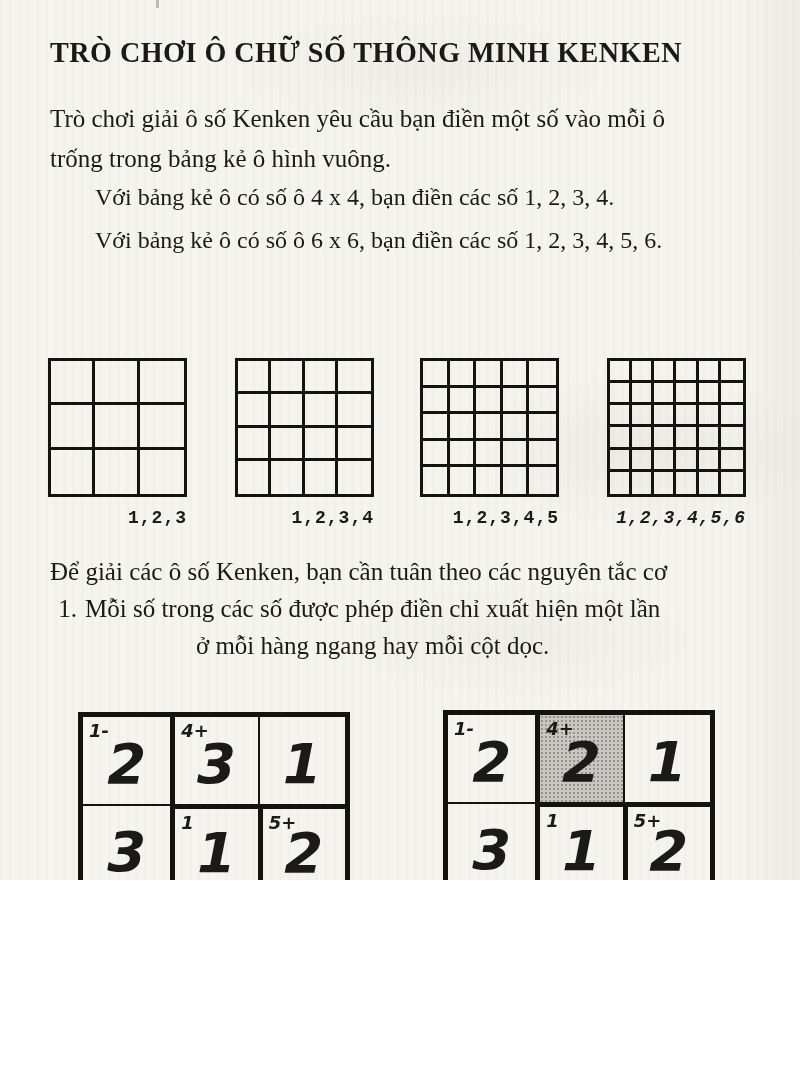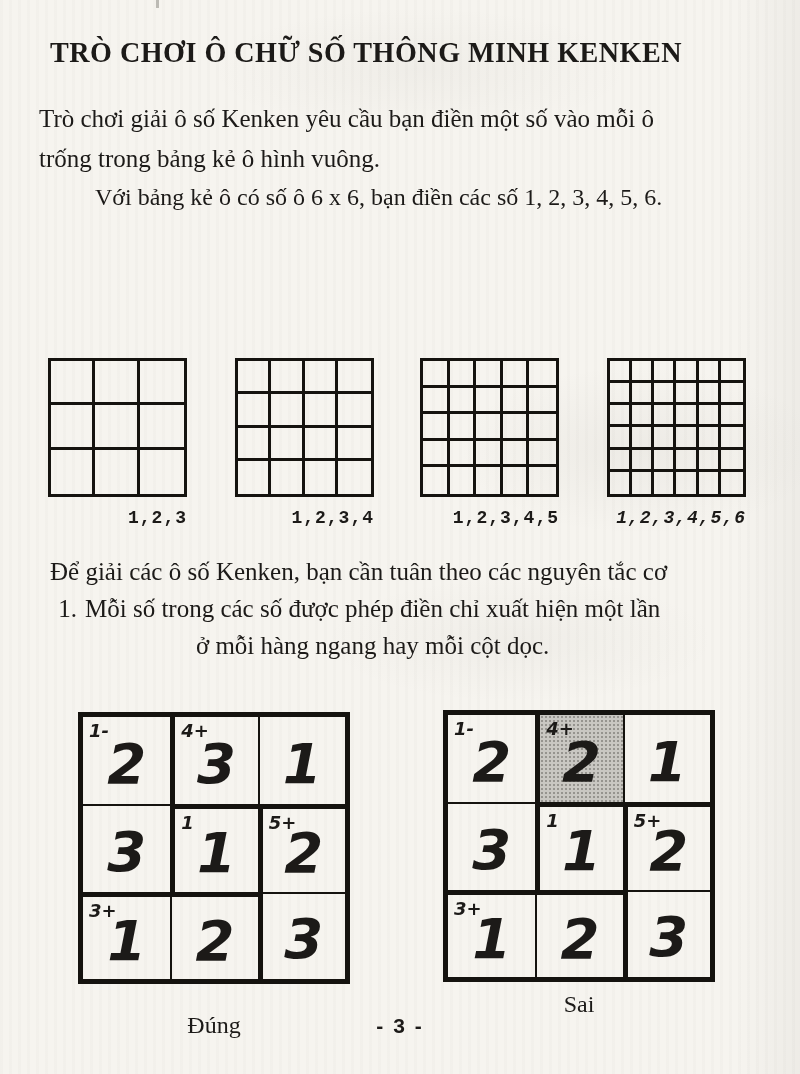--- a/index.html
+++ b/index.html
@@ -1,39 +1,39 @@
 <!DOCTYPE html>
 <html><head>
 <meta charset="utf-8">
 <style>
   html,body{margin:0;padding:0;}
   .page{
     position:relative;
-    width:800px;height:1074px;
+    width:800px;height:880px;
     overflow:hidden;
     background-color:#f6f4ef;
     background-image:
       linear-gradient(90deg, rgba(0,0,0,0.00) 0 92%, rgba(0,0,0,0.035) 100%),
       repeating-linear-gradient(90deg, rgba(90,85,75,0.025) 0 3px, rgba(0,0,0,0) 3px 9px),
       radial-gradient(260px 120px at 640px 450px, rgba(120,115,105,0.07), rgba(0,0,0,0) 70%),
       radial-gradient(300px 90px at 420px 70px, rgba(120,115,105,0.05), rgba(0,0,0,0) 70%),
       radial-gradient(280px 90px at 520px 640px, rgba(120,115,105,0.05), rgba(0,0,0,0) 70%);
     color:#1c1a18;
     font-family:"Liberation Serif","DejaVu Serif",serif;
   }
   .speck{position:absolute;left:156px;top:0;width:3px;height:8px;background:#8d8a84;opacity:.55;}
 
   .title{
     position:absolute;left:50px;top:36px;margin:0;
     font-size:29px;font-weight:bold;letter-spacing:.5px;
     transform:scaleX(.97);transform-origin:left;
     white-space:nowrap;
   }
 
-  .intro{position:absolute;left:39px;top:99px;font-size:25px;line-height:40px;white-space:nowrap;}
+  .intro{position:absolute;left:50px;top:99px;font-size:25px;line-height:40px;white-space:nowrap;}
   .size-rules{position:absolute;left:95px;top:176px;font-size:24px;line-height:43px;white-space:nowrap;}
 
   .ex-wrap{position:absolute;top:358px;text-align:right;}
   .ex-wrap.g0{left:48px;}
   .ex-wrap.g1{left:235px;}
   .ex-wrap.g2{left:420px;}
   .ex-wrap.g3{left:607px;font-style:italic;}
   .ex-grid{
     width:139px;height:139px;box-sizing:border-box;
     border:3px solid #15130f;background:transparent;
@@ -96,20 +96,21 @@
   <div class="speck"></div>
 
   <h1 class="title">TRÒ CHƠI Ô CHỮ SỐ THÔNG MINH KENKEN</h1>
 
   <div class="intro" id="intro">
       <div>Trò chơi giải ô số Kenken yêu cầu bạn điền một số vào mỗi ô</div>
       <div>trống trong bảng kẻ ô hình vuông.</div>
     </div>
 
   <div class="size-rules" id="size-rules">
+      <div>Với bảng kẻ ô có số ô 4 x 4, bạn điền các số 1, 2, 3, 4.</div>
       <div>Với bảng kẻ ô có số ô 6 x 6, bạn điền các số 1, 2, 3, 4, 5, 6.</div>
     </div>
 
   <div id="example-grids">
       <div class="ex-wrap g0">
         <div class="ex-grid" style="grid-template-columns: repeat(3, 1fr); grid-template-rows: repeat(3, 1fr);">
           <div class="ex-cell"></div>
           <div class="ex-cell"></div>
           <div class="ex-cell last-col"></div>
           <div class="ex-cell"></div>

